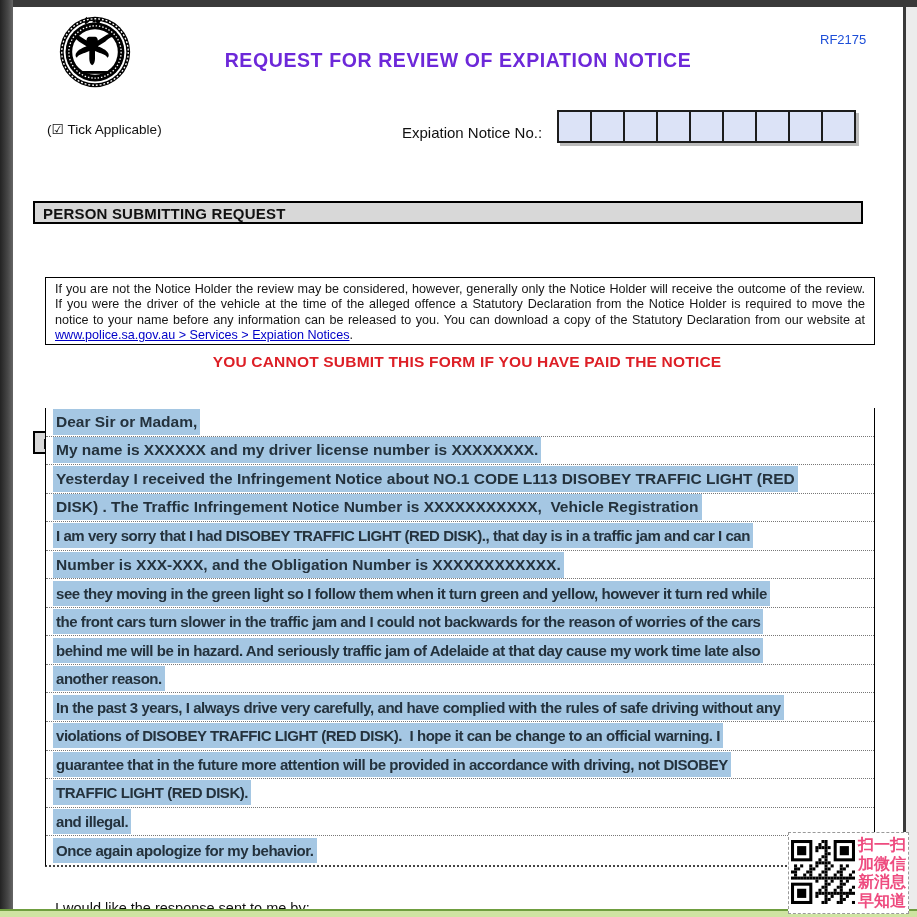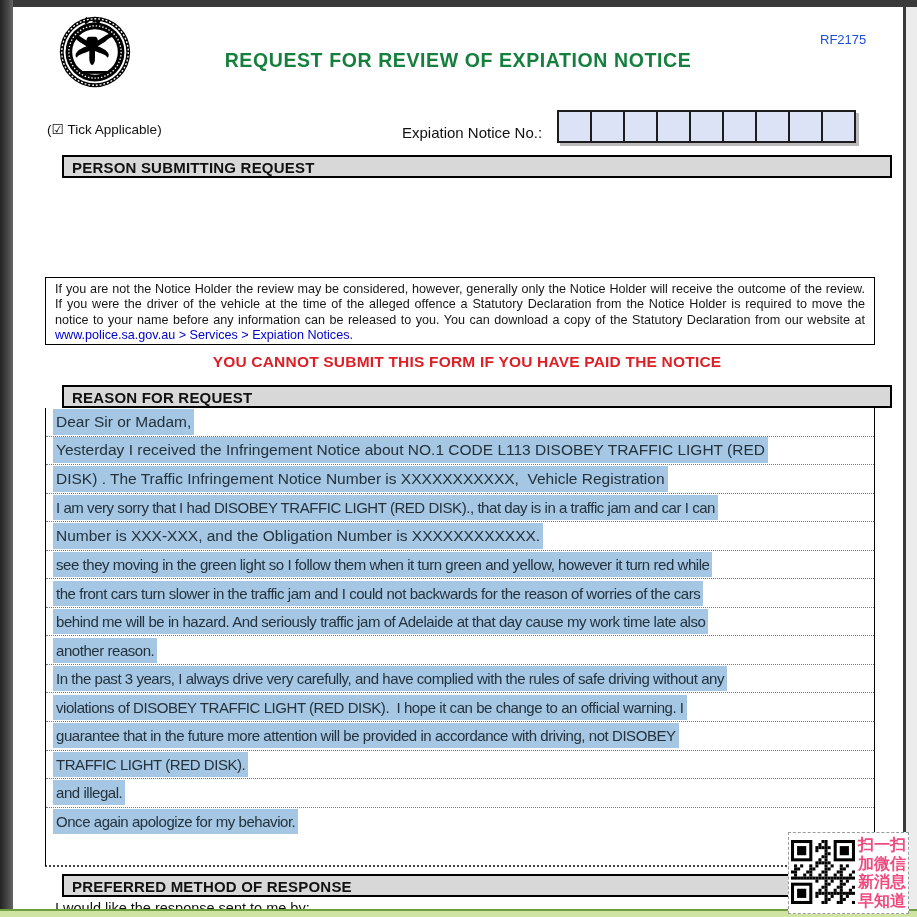--- a/index.html
+++ b/index.html
@@ -18,59 +18,59 @@
   .right-line   { position:absolute; left:903px; top:0; width:3px; height:917px; background:#3a3a3a; z-index:15; }
   .right-gutter { position:absolute; left:906px; top:0; width:11px; height:917px; background:#ececec; z-index:14; }
   .bottom-strip { position:absolute; left:0; top:909px; width:917px; height:8px; z-index:20;
                   background:linear-gradient(to bottom,#6f9e3f 0,#6f9e3f 2px,#cfe4a2 2px,#cfe4a2 100%); }
 
   .page { position:absolute; left:13px; top:7px; width:890px; height:902px; background:#fff; }
 
   
   .logo { position:absolute; left:57px; top:12px; width:76px; height:80px; }
   .page-title { position:absolute; left:13px; top:49px; width:890px; text-align:center;
-                font-size:19.5px; font-weight:bold; letter-spacing:0.6px; color:#15803d; }
+                font-size:19.5px; font-weight:bold; letter-spacing:0.6px; color:#6d28d9; }
   .form-code { position:absolute; left:820px; top:32px; font-size:13px; color:#1d4ed8; }
 
   
   .tick-row { position:absolute; left:47px; top:121px; font-size:13.5px; color:#111; }
   .tick-row .cb { font-size:14px; }
   .exp-label { position:absolute; left:402px; top:124px; font-size:15px; }
   .exp-boxes { position:absolute; left:557px; top:110px; display:flex;
                box-shadow:3px 3px 0 rgba(60,60,60,0.35); }
   .exp-box { width:35px; height:33px; background:var(--field,#dce3f7); border:2px solid #1d1d1d; margin-left:-2px; }
   .exp-box:first-child { margin-left:0; }
 
   
-  .bar { position:absolute; left:62px; width:830px; height:23px; background:var(--section,#d8d8d8);
-         border:2px solid #000; font-weight:bold; font-size:15px; padding:2px 0 0 8px; letter-spacing:0.2px; }
+  .bar { position:absolute; left:33px; width:830px; height:23px; background:var(--section,#d8d8d8);
+         border:2px solid #000; font-weight:bold; font-size:15px; padding:2px 0 0 8px; letter-spacing:0.2px;margin-top:46px; }
   .bar-person    { top:155px; }
   .bar-reason    { top:385px; }
   .bar-response  { top:874px; }
 
   
   .person-box { position:absolute; left:45px; top:178px; width:830px; height:94px;
                 border:1px solid #000; border-top:none; background:#fff; }
   .lbl { position:absolute; font-size:14.5px; color:#111; }
   .field { position:absolute; background:var(--field,#dce3f7); border-bottom:1px dashed #555; height:23px; }
   .person-note { position:absolute; left:10px; top:44px; font-size:13.5px; font-weight:bold; }
 
   
   .disclaimer { position:absolute; left:45px; top:277px; width:830px; height:68px;
                 border:1px solid #000; padding:4px 9px; font-size:12.6px; line-height:15.4px;
                 text-align:justify; color:#161616; }
-  .disc-link { color:var(--link,#0000c8); cursor:pointer; }
+  .disc-link { color:var(--link,#0000c8); text-decoration:underline; cursor:pointer; }
 
   
   .warning { position:absolute; left:13px; top:353px; width:890px; text-align:center;
              font-size:15.5px; font-weight:bold; color:var(--warn,#dd1f26); letter-spacing:0.2px;padding-left:18px; }
 
   
   .reason-box { position:absolute; left:45px; top:408px; width:830px; height:459px;
-                border:1px solid #000; border-top:none; border-bottom:2px dotted #444; background:#fff; }
+                border:1px solid #000; border-top:none; border-bottom:2px dotted #444; background:#fff;font-weight:bold; }
   .reason-line { height:28.56px; border-bottom:1px dotted #777; display:flex; align-items:center; padding-left:7px; overflow:hidden; }
   .reason-line:last-child { border-bottom:none; }
   .hl { background:var(--hl,#a5c7e3); padding:4px 3px; font-size:15.5px; color:#24323d; white-space:pre; }
   .hl.cond { letter-spacing:-0.45px; font-size:15px; }
 
   
   .lead-line { position:absolute; left:55px; top:901px; width:500px; height:11px; overflow:hidden;
                font-size:14.5px; line-height:15px; color:#111; }
 
   
@@ -125,20 +125,23 @@
   <div class="bar bar-person">PERSON SUBMITTING REQUEST</div>
 
   <div class="disclaimer"><span>If you are not the Notice Holder the review may be considered, however, generally only the Notice Holder will receive the outcome of the review.  If you were the driver of the vehicle at the time of the alleged offence a Statutory Declaration from the Notice Holder is required to move the notice to your name before any information can be released to you.  You can download a copy of the Statutory Declaration from our website at </span><span class="disc-link">www.police.sa.gov.au &gt; Services &gt; Expiation Notices</span><span>.</span></div>
 
   <div class="warning">YOU CANNOT SUBMIT THIS FORM IF YOU HAVE PAID THE NOTICE</div>
 
   <div class="bar bar-reason">REASON FOR REQUEST</div>
   <div class="reason-box">
       <div class="reason-line">
         <span class="hl">Dear Sir or Madam,</span>
+      </div>
+      <div class="reason-line">
+        <span class="hl">My name is XXXXXX and my driver license number is XXXXXXXX.</span>
       </div>
       <div class="reason-line">
         <span class="hl">Yesterday I received the Infringement Notice about NO.1 CODE L113 DISOBEY TRAFFIC LIGHT (RED</span>
       </div>
       <div class="reason-line">
         <span class="hl">DISK) . The Traffic Infringement Notice Number is XXXXXXXXXXX,  Vehicle Registration</span>
       </div>
       <div class="reason-line">
         <span class="hl cond">I am very sorry that I had DISOBEY TRAFFIC LIGHT (RED DISK)., that day is in a traffic jam and car I can</span>
       </div>

